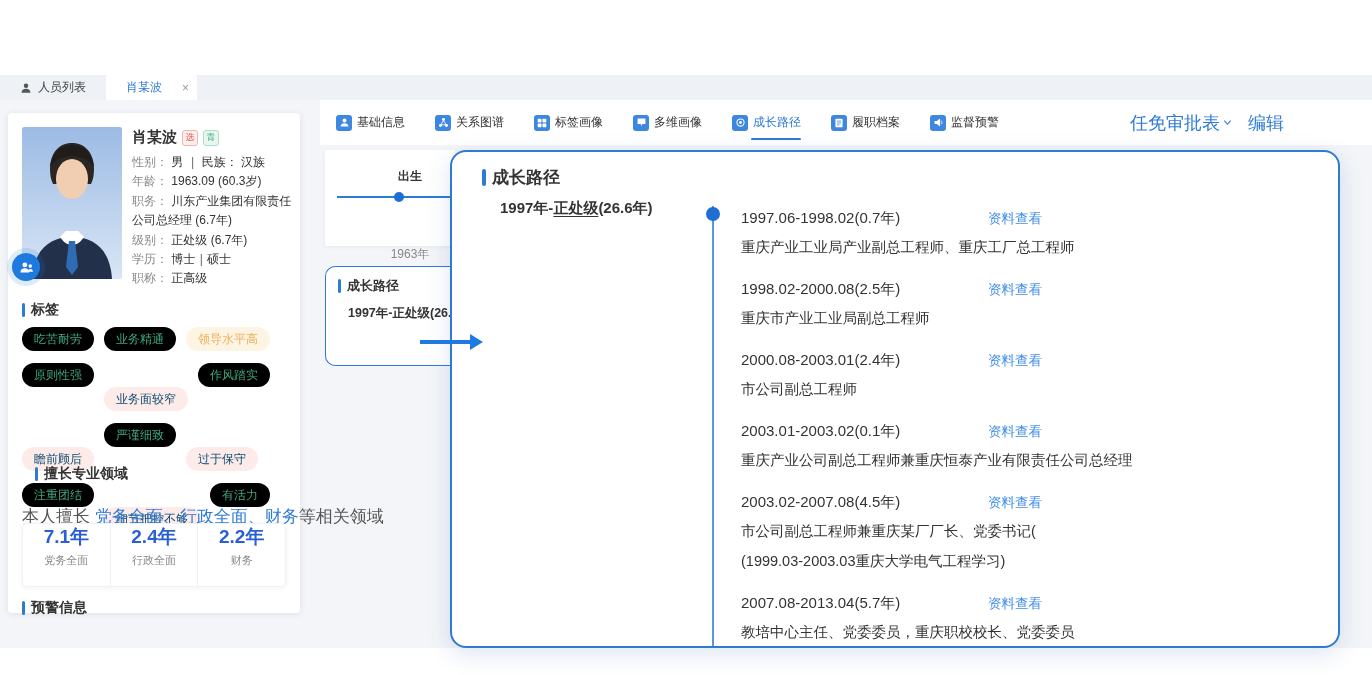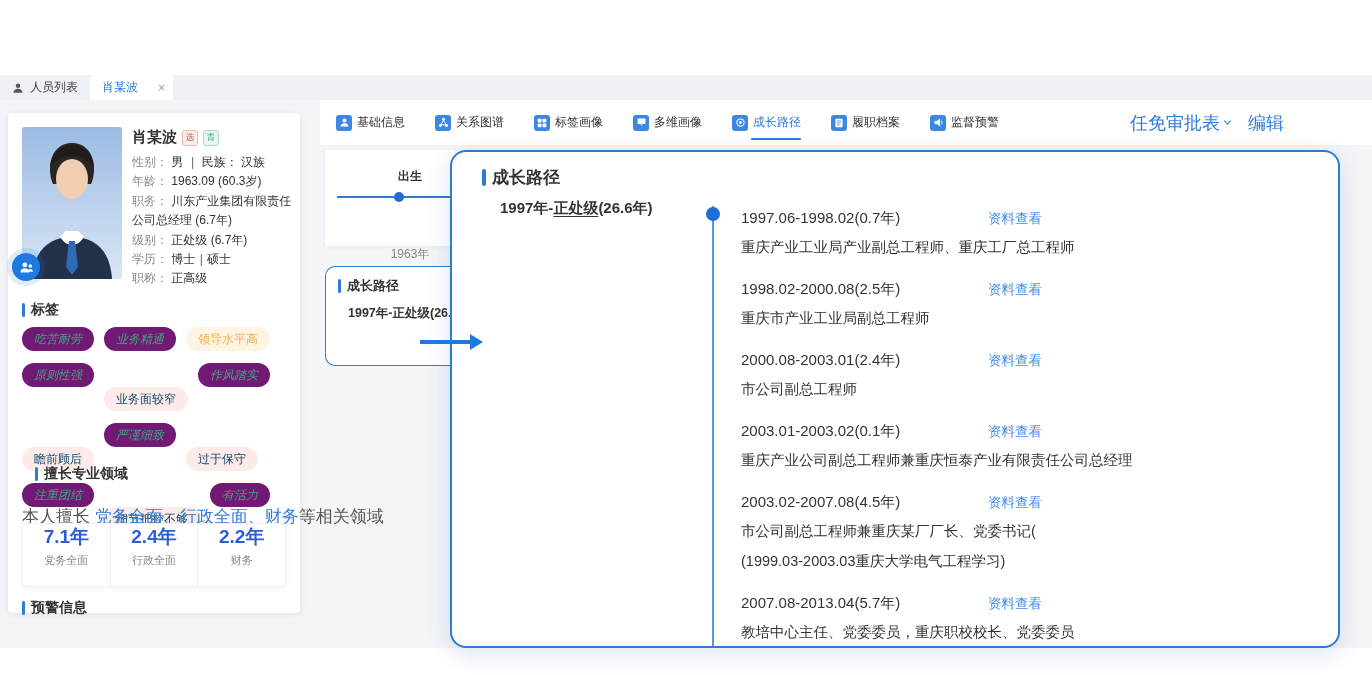--- a/index.html
+++ b/index.html
@@ -5,21 +5,21 @@
   * { margin:0; padding:0; box-sizing:border-box; }
   html,body { background:#fff; }
   body { font-family:"Liberation Sans","DejaVu Sans",sans-serif; }
   #root { position:relative; width:1372px; height:675px; background:#fff; overflow:hidden; }
 
   
   .content-bg { position:absolute; left:0; top:100px; width:1372px; height:548px; background:#f3f5f8; z-index:0; }
 
   
   .tabstrip { position:absolute; left:0; top:75px; width:1372px; height:25px; background:#eef1f5; z-index:5; display:flex; align-items:stretch; }
-  .wtab { display:flex; align-items:center; gap:6px; padding:0 12px; font-size:12px; color:#444; cursor:pointer; }
+  .wtab { display:flex; align-items:center; gap:6px; padding:0 20px; font-size:12px; color:#444; cursor:pointer; }
   .wtab.active { background:#fff; color:#2e7bd6; border-radius:3px 3px 0 0; padding-right:8px; }
   .wtab .close-x { margin-left:14px; color:#999; font-size:12px; line-height:1; }
   .wtab svg { display:block; }
 
   
   .left-card { position:absolute; left:8px; top:113px; width:292px; height:500px; background:#fff; border-radius:4px; box-shadow:0 1px 6px rgba(20,40,80,.10); z-index:2; }
   .photo { position:absolute; left:14px; top:14px; width:100px; height:152px; border-radius:2px; overflow:hidden; }
   .photo svg { display:block; }
   .add-person-btn { position:absolute; left:4px; top:140px; width:28px; height:28px; border-radius:50%; background:#1f7ae0; display:flex; align-items:center; justify-content:center; box-shadow:0 0 0 5px rgba(31,122,224,.15); z-index:3; cursor:pointer; }
   .name-row { position:absolute; left:124px; top:15px; display:flex; align-items:center; gap:5px; }
@@ -30,21 +30,21 @@
   .fields { position:absolute; left:124px; top:40px; width:162px; font-size:12px; line-height:19.4px; }
   .fields .lbl { color:#888; }
   .fields .val { color:#333; }
 
   .sec-title { display:flex; align-items:center; gap:6px; font-size:14px; font-weight:bold; color:#333; }
   .sec-title::before { content:''; width:3px; height:14px; background:#2e7bd6; border-radius:2px; }
 
   .tags-title { position:absolute; left:14px; top:188px; }
   .tags-wrap { position:absolute; left:14px; top:214px; width:266px; display:flex; flex-wrap:wrap; gap:12px 10px; }
   .tag { height:24px; display:inline-flex; align-items:center; padding:0 12px; border-radius:13px; font-size:12px; white-space:nowrap; }
-  .tag.green { background:#701a75; color:#41a67e;font-style:italic; }
+  .tag.green { background:#000000; color:#41a67e; }
   .tag.red { background:#fdebea; color:#0c4a6e;margin-top:24px; }
   .tag.orange { background:#fdf4e4; color:#eeb157; }
 
   .exp-title { position:absolute; left:14px; top:352px;padding-left:13px; }
   .exp-line { position:absolute; left:14px; top:392px; width:268px; font-size:17px; color:#555; white-space:nowrap; }
   .exp-line .exp-link { color:#2e7bd6; cursor:pointer; }
   .stats-box { position:absolute; left:14px; top:410px; width:264px; height:64px; background:#fff; border:1px solid #f0f2f6; border-radius:4px; box-shadow:0 1px 5px rgba(20,40,80,.06); display:flex; }
   .stat-cell { flex:1; display:flex; flex-direction:column; align-items:center; justify-content:flex-start; }
   .stat-cell + .stat-cell { border-left:1px solid #eef0f3; }
   .stat-val { font-size:19px; font-weight:bold; color:#2a5fd3; }

